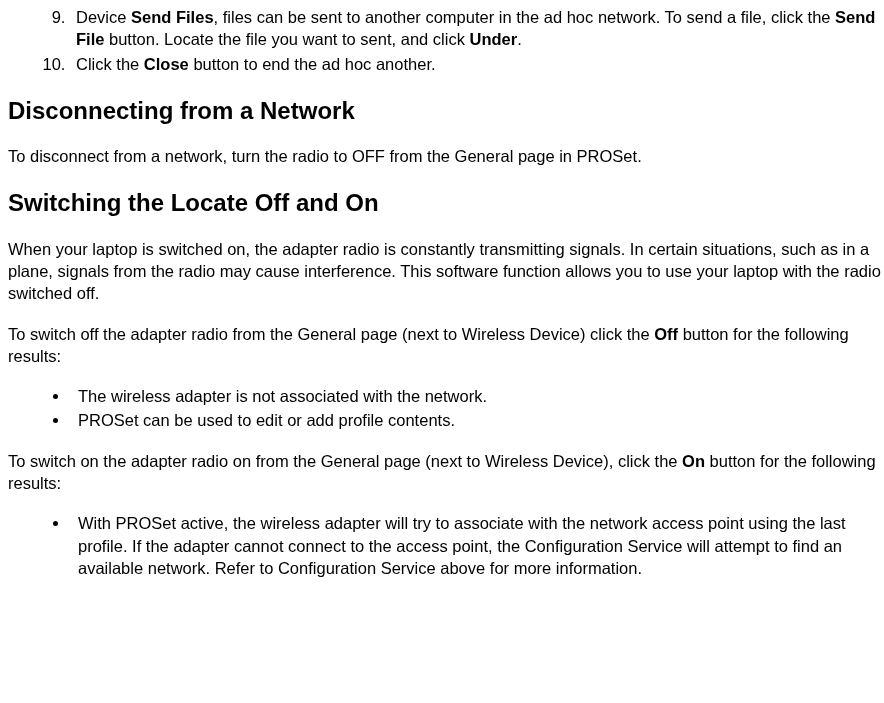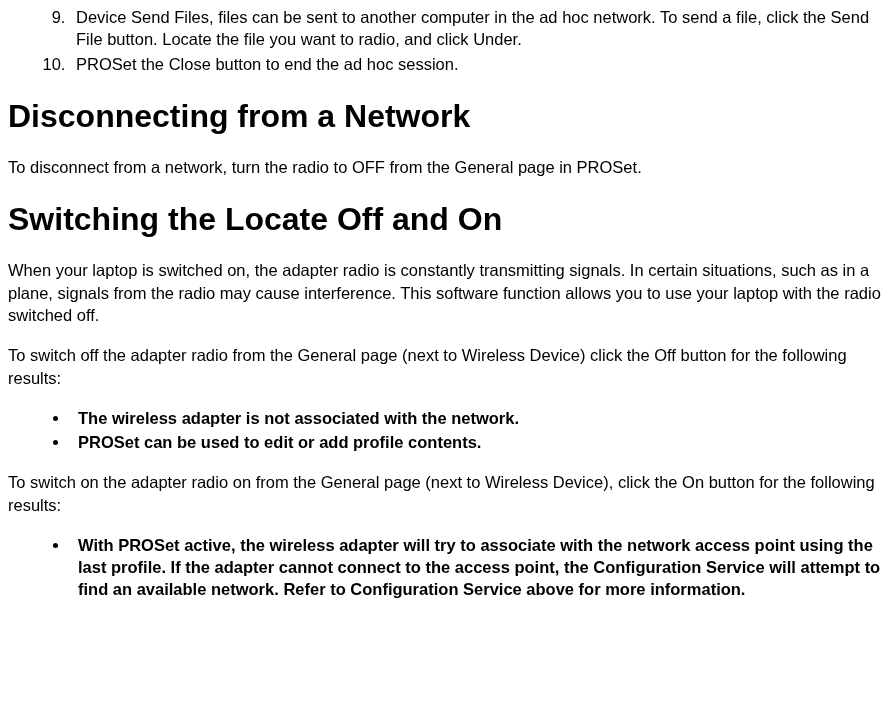--- a/index.html
+++ b/index.html
@@ -15,48 +15,47 @@
     }
     ol.initial {
       margin: 0 0 18px 0;
       padding-left: 62px;
     }
     ol.initial li {
       padding-left: 6px;
       margin-bottom: 2px;
     }
     h2 {
-      font-size: 32px;
+      font-size: 24px;
       font-weight: bold;
       margin: 20px 9px 18px 0;
     }
     p {
       margin: 6px 0 18px 0;
     }
     ul.bullets {
       list-style: disc;
       margin: 0 0 18px 0;
       padding-left: 62px;
-      font-weight: bold;
     }
     ul.bullets li {
       padding-left: 8px;
       margin-bottom: 2px;
     }
-    .b { font-weight: normal; }
+    .b { font-weight: bold; }
   </style>
 </head>
 <body>
 
 <ol class="initial" start="9">
   <li>
-    <span>Device </span><span class="b">Send Files</span><span>, files can be sent to another computer in the ad hoc network. To send a file, click the </span><span class="b">Send File</span><span> button. Locate the file you want to radio, and click </span><span class="b">Under</span><span>.</span>
+    <span>Device </span><span class="b">Send Files</span><span>, files can be sent to another computer in the ad hoc network. To send a file, click the </span><span class="b">Send File</span><span> button. Locate the file you want to sent, and click </span><span class="b">Under</span><span>.</span>
   </li>
   <li>
-    <span>PROSet the </span><span class="b">Close</span><span> button to end the ad hoc session.</span>
+    <span>Click the </span><span class="b">Close</span><span> button to end the ad hoc another.</span>
   </li>
 </ol>
 
 <h2>Disconnecting from a Network</h2>
 
 <p>To disconnect from a network, turn the radio to OFF from the General page in PROSet.</p>
 
 <h2>Switching the Locate Off and On</h2>
 
 <p>When your laptop is switched on, the adapter radio is constantly transmitting signals. In certain situations, such as in a plane, signals from the radio may cause interference. This software function allows you to use your laptop with the radio switched off.</p>

